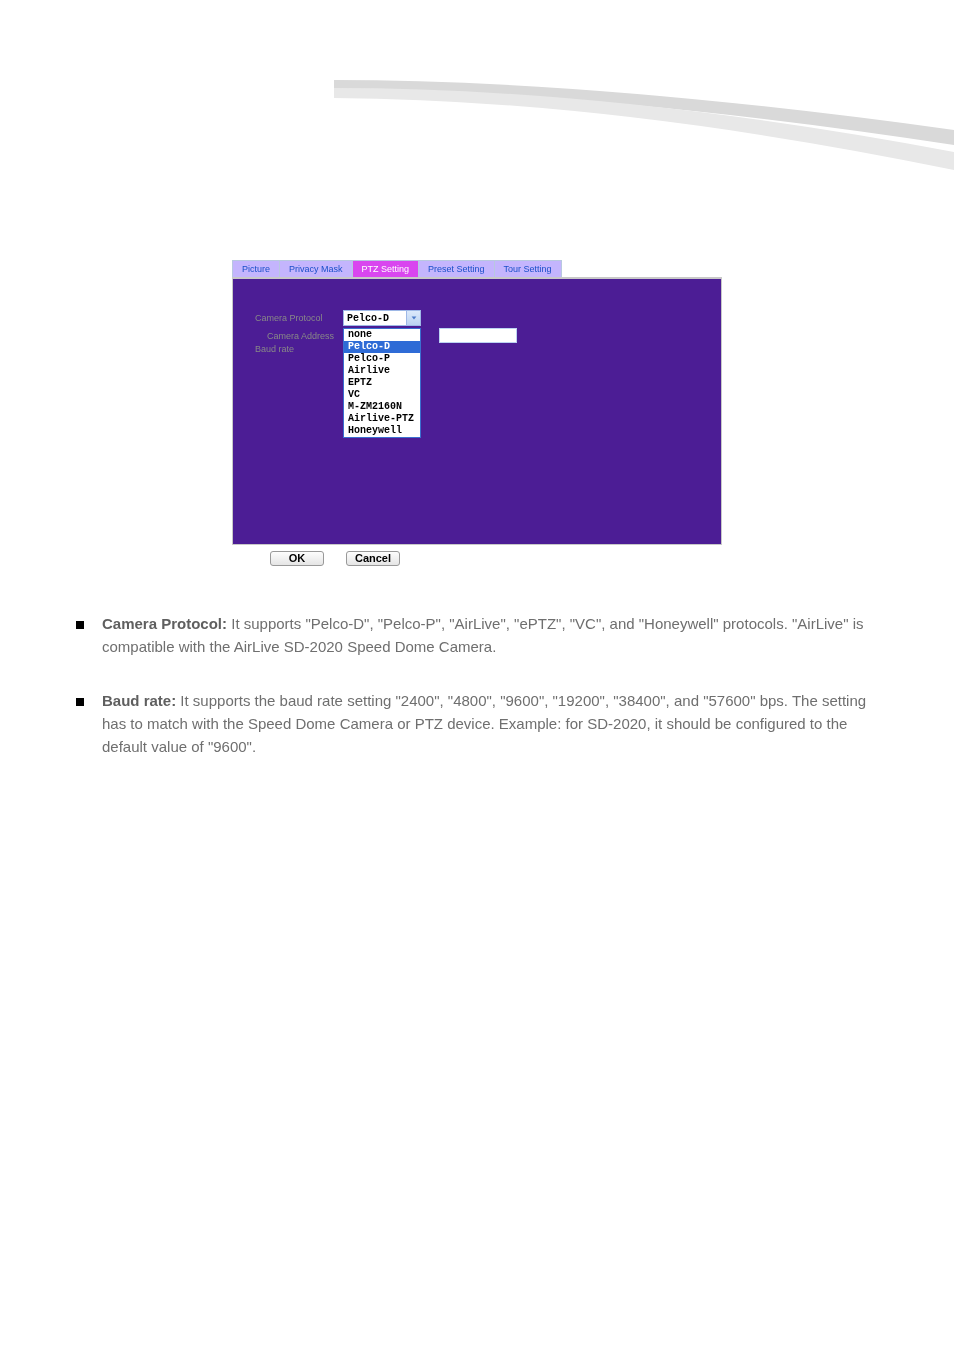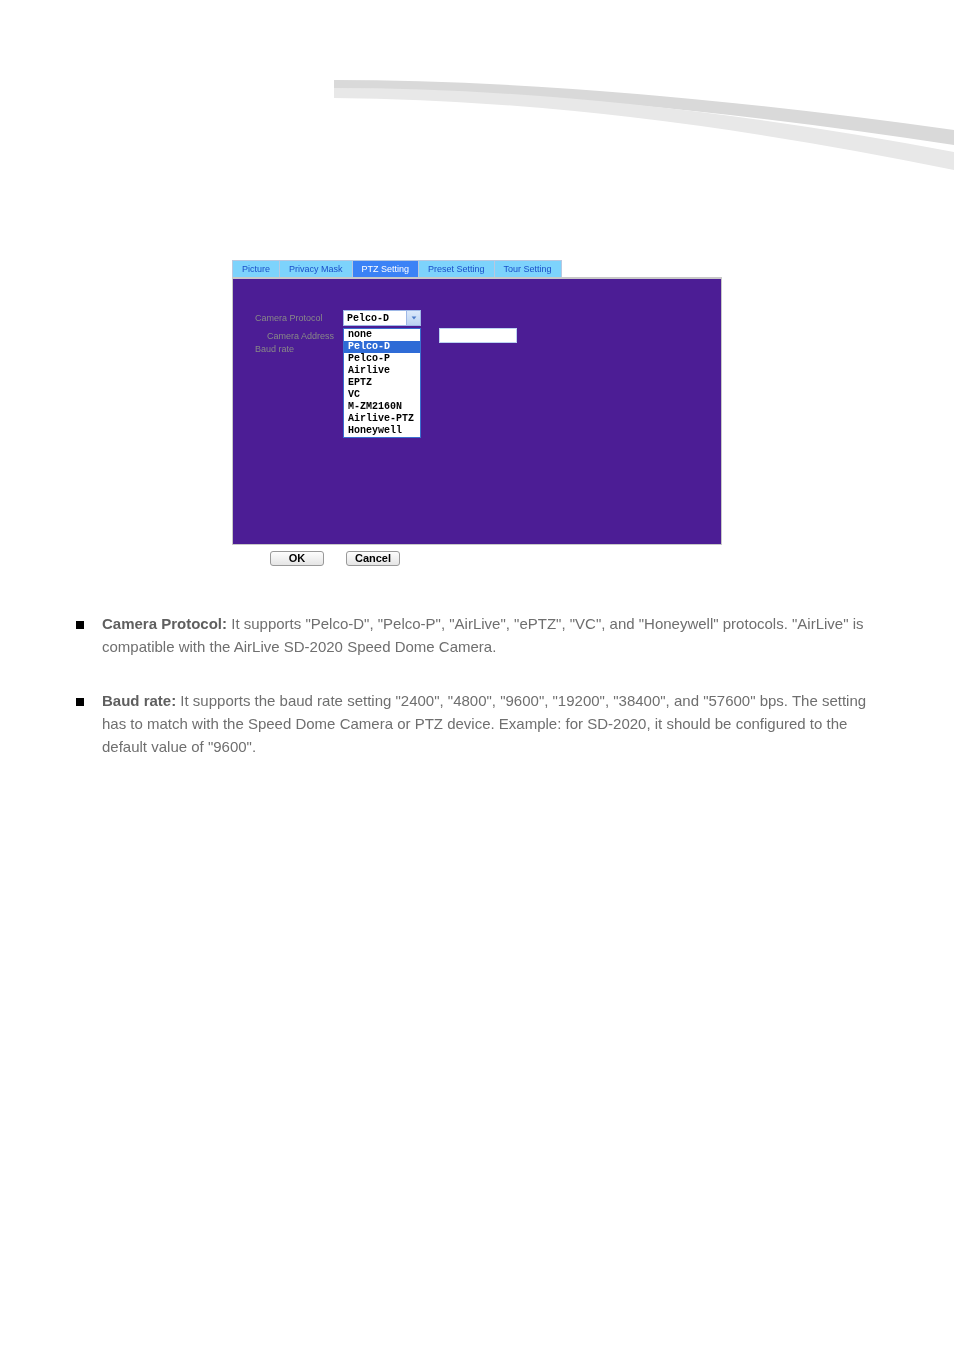--- a/index.html
+++ b/index.html
@@ -41,29 +41,29 @@
   }
 
   
   .tabs {
     display: flex;
     border-bottom: 0;
   }
   .tab {
     font-size: 9px;
     color: #1a4fc9;
-    background: #7dd3fc;
+    background: #c4b5fd;
     border: 1px solid #b8c8e0;
     border-bottom: none;
     padding: 3px 9px;
     cursor: pointer;
   }
   .tab + .tab { border-left: none; }
   .tab.active {
-    background: #3b82f6;
+    background: #d946ef;
     color: #fff;
   }
 
   .panel {
     border: 1px solid #c8c8c8;
     border-top: 2px solid #c8c8c8;
     height: 268px;
     position: relative;
     background: #4c1d95;
     width: 490px;

